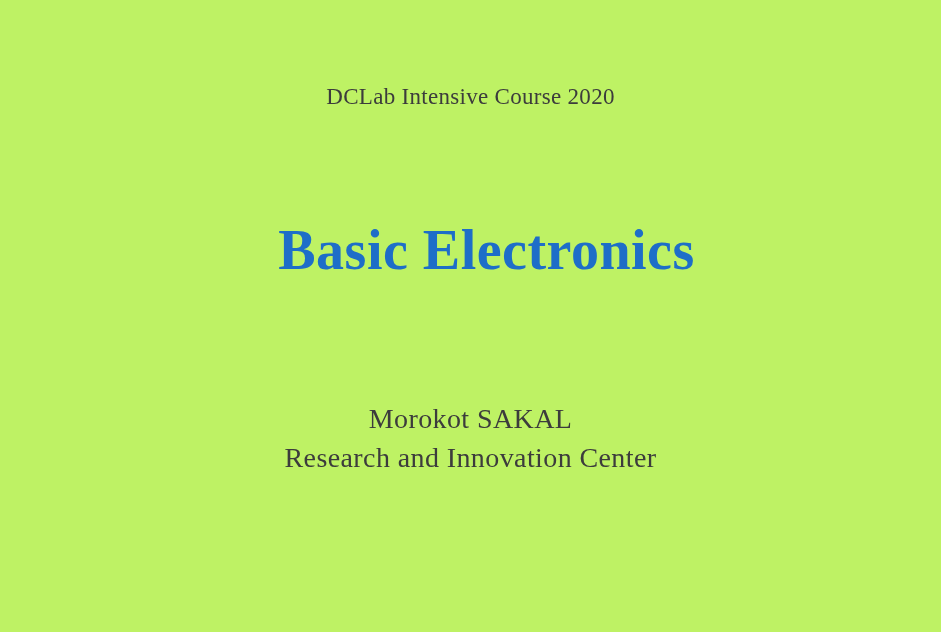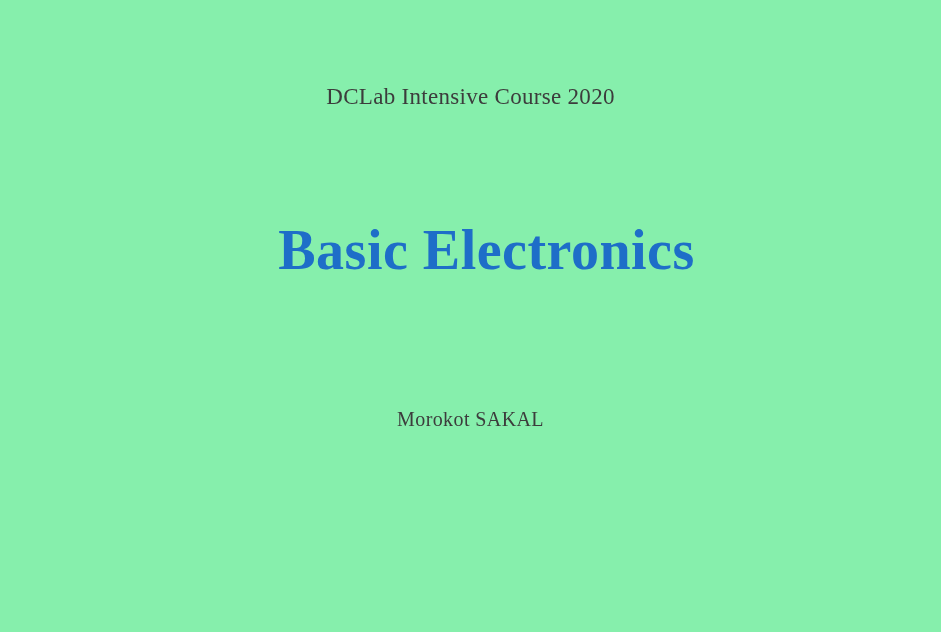--- a/index.html
+++ b/index.html
@@ -4,21 +4,21 @@
 <style>
   html, body {
     margin: 0;
     padding: 0;
     background: #ffffff;
   }
   .slide {
     position: relative;
     width: 941px;
     height: 632px;
-    background: #86efac;
+    background: #bef264;
     overflow: hidden;
     font-family: "Liberation Serif", "DejaVu Serif", serif;
   }
   .course-header {
     position: absolute;
     top: 82px;
     left: 0;
     width: 100%;
     text-align: center;
     font-size: 23px;
@@ -41,31 +41,32 @@
   }
   .author-block {
     position: absolute;
     top: 400px;
     left: 0;
     width: 100%;
     text-align: center;
     color: #3c3c3c;
   }
   .author-line {
-    font-size: 20px;
+    font-size: 28px;
     line-height: 38.6px;
     letter-spacing: 0.4px;
   }
 </style>
 </head>
 <body>
 
 <div class="slide">
 
   <div class="course-header">DCLab Intensive Course 2020</div>
 
   <h1 class="slide-title">Basic Electronics</h1>
 
   <div class="author-block">
     <div class="author-line">Morokot SAKAL</div>
+    <div class="author-line">Research and Innovation Center</div>
   </div>
 
 </div>
 
 </body></html>

